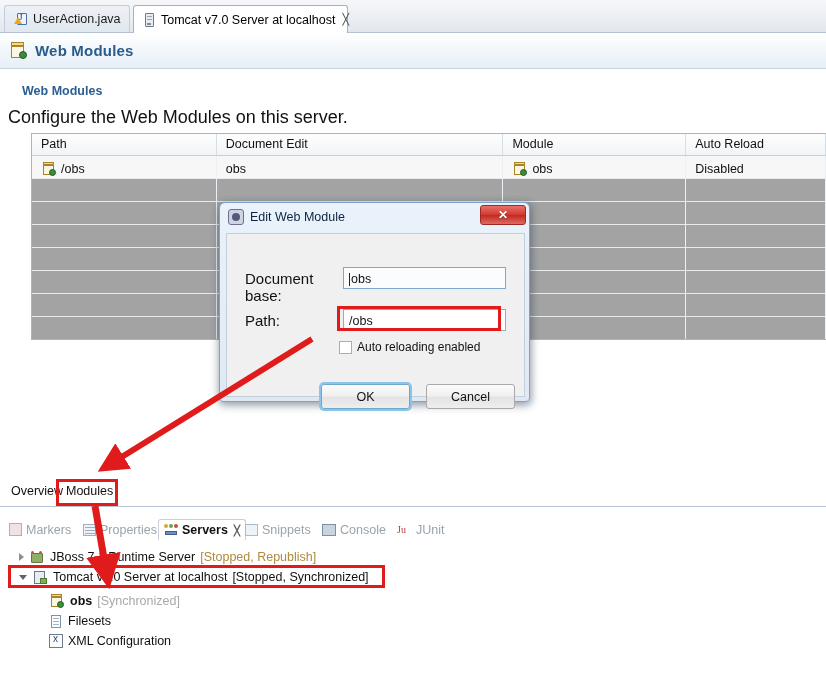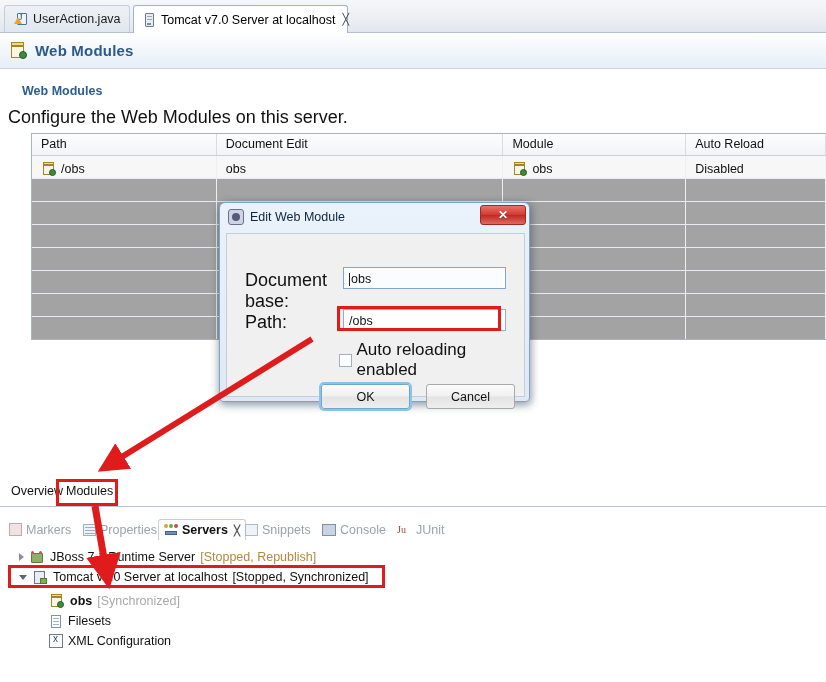--- a/index.html
+++ b/index.html
@@ -259,34 +259,34 @@
     border: 1px solid #9c2a22; border-radius: 3px;
     color: #fff; font-size: 12px; font-weight: bold;
     display: flex; align-items: center; justify-content: center;
     text-shadow: 0 1px 1px rgba(0,0,0,.4);
   }
   .dlg-body {
     position: absolute; left: 6px; top: 30px; width: 299px; height: 164px;
     background: #f0f0f0; border: 1px solid #c3cedb;
   }
   .frow { position: absolute; display: flex; align-items: center; }
-  .flabel { font-size: 18px; color: #111; }
+  .flabel { font-size: 15px; color: #111; }
   .finput {
     height: 22px; background: #fff; border: 1px solid #9aabbd;
     font-size: 12.5px; color: #111;
     padding: 2px 0 0 5px;
     display: flex; align-items: center;
   }
   .finput.focused { border-color: #7fa8cc; background: #fbfcfe; }
   .caret { display: inline-block; width: 1px; height: 13px; background: #222; margin-right: 1px; }
   .cbrow { position: absolute; left: 112px; top: 106px; display: flex; align-items: center; gap: 5px; }
   .checkbox {
     width: 13px; height: 13px; background: #fff; border: 1px solid #9fb0c2;
   }
-  .cblabel { font-size: 17px; color: #111; }
+  .cblabel { font-size: 12px; color: #111; }
   .btnrow { position: absolute; left: 94px; top: 150px; display: flex; gap: 16px; }
   .btn {
     width: 89px; height: 25px;
     background: linear-gradient(to bottom, #fbfbfb 0%, #f0f0f0 48%, #e3e3e3 52%, #eeeeee 100%);
     border: 1px solid #a9a9a9; border-radius: 3px;
     font-size: 12.5px; color: #111;
     display: flex; align-items: center; justify-content: center;
   }
   .btn.default { box-shadow: 0 0 0 2px #8bc4e8; border-color: #6fa8cf; }
 

